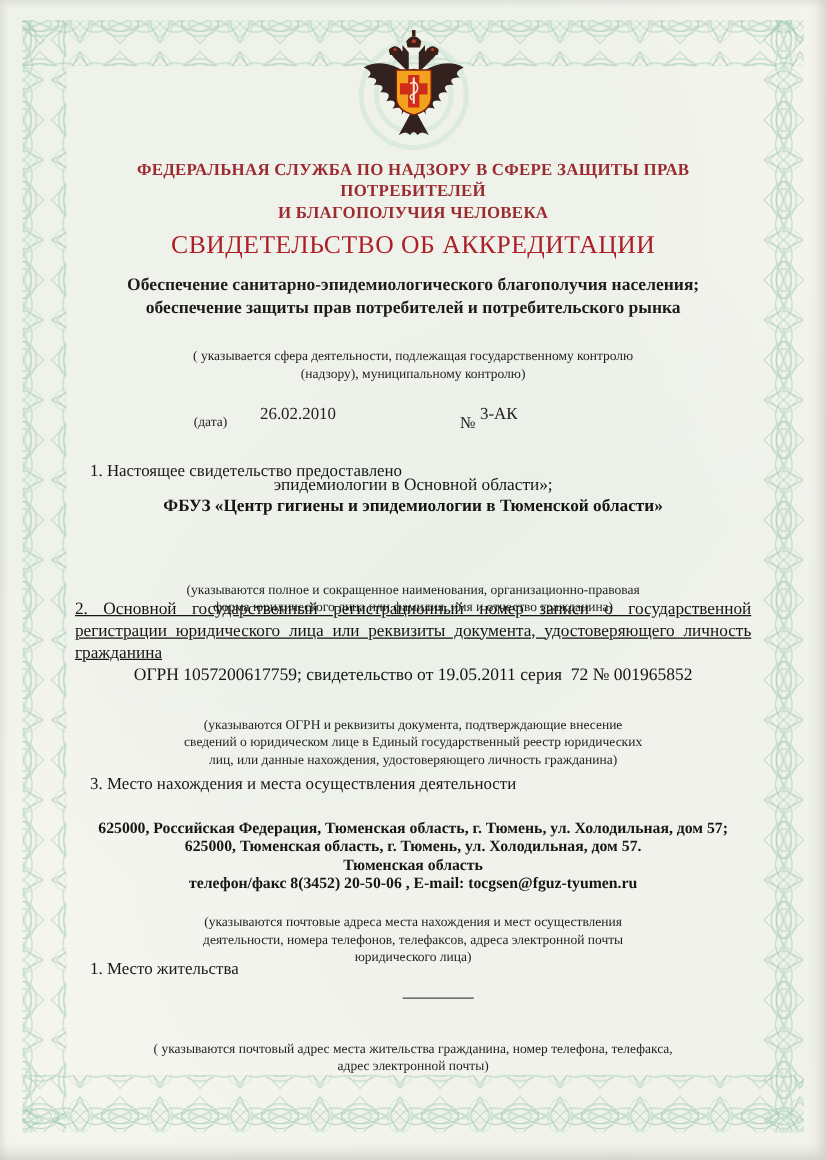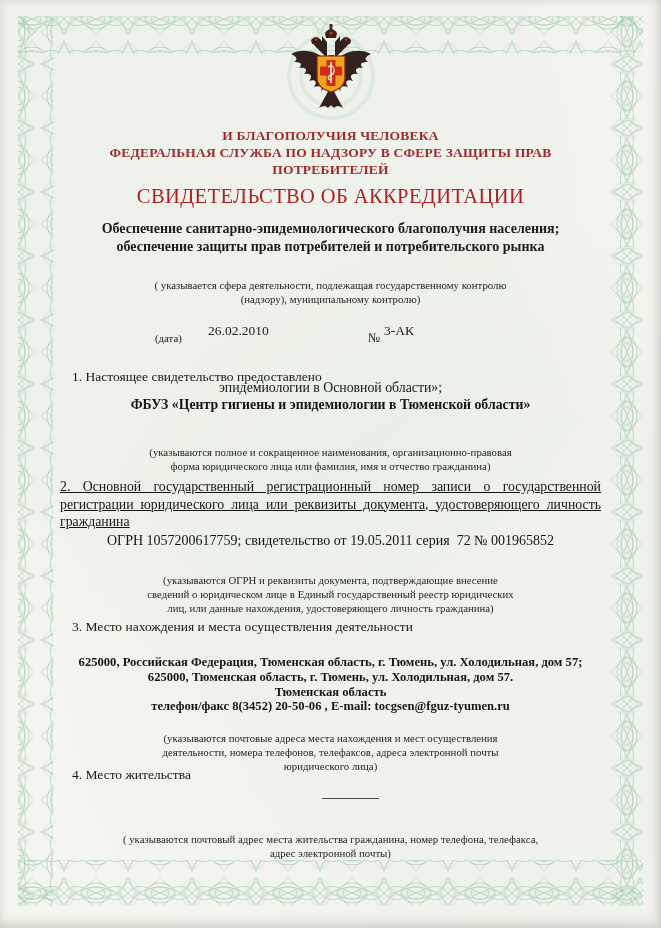--- a/index.html
+++ b/index.html
@@ -38,21 +38,21 @@
   .scope-note{top:279px;}
   .daterow{position:absolute;top:320px;left:0;width:100%;height:34px;}
   .date-label{position:absolute;left:95px;top:12px;font-size:10.8px;}
   .date-value{position:absolute;left:148px;top:3px;font-size:13.5px;}
   .num-label{position:absolute;left:308px;top:10px;font-size:13px;}
   .num-value{position:absolute;left:324px;top:3px;font-size:13.5px;}
   .heading{font-size:13.5px;color:#181818;margin-left:12px;}
   .s1-heading{top:369px;text-align:left;}
   .s1-values{top:380px;font-size:13.8px;line-height:16.5px;color:#151515;}
   .s1-values .b{font-weight:bold;}
-  .s1-note{top:446px;}
+  .s1-note{top:466px;}
   .s2-para{
     top:478px;font-size:13.8px;line-height:17.5px;color:#151515;
     text-align:justify;
     text-decoration:underline;
   }
   .s2-value{top:533px;font-size:14px;color:#141414;white-space:pre-wrap;}
   .s2-note{top:574px;}
   .s3-heading{top:619px;text-align:left;}
   .s3-values{top:655px;font-size:12.6px;line-height:14.8px;color:#161616;font-weight:bold;}
   .s3-note{top:732px;}
@@ -149,22 +149,22 @@
 
         <path d="M0,-9 V12" stroke="#f7ecd2" stroke-width="1.6" fill="none"></path>
         <path d="M-3,-4 Q2,-7 3,-2 Q4,3 -2,5 Q-4,7 -1,9" stroke="#f7ecd2" stroke-width="1.2" fill="none"></path>
       </g>
     </g>
   </svg>
 
   <div class="content">
 
     <div class="abs center agency">
+      <div>ФЕДЕРАЛЬНАЯ СЛУЖБА ПО НАДЗОРУ В СФЕРЕ ЗАЩИТЫ ПРАВ ПОТРЕБИТЕЛЕЙ</div>
       <div>И БЛАГОПОЛУЧИЯ ЧЕЛОВЕКА</div>
-      <div>ФЕДЕРАЛЬНАЯ СЛУЖБА ПО НАДЗОРУ В СФЕРЕ ЗАЩИТЫ ПРАВ ПОТРЕБИТЕЛЕЙ</div>
     </div>
 
     <div class="abs center doc-title">СВИДЕТЕЛЬСТВО ОБ АККРЕДИТАЦИИ</div>
 
     <div class="abs center scope">
       <div>Обеспечение санитарно-эпидемиологического благополучия населения;</div>
       <div>обеспечение защиты прав потребителей и потребительского рынка</div>
     </div>
 
     <div class="abs center note scope-note">
@@ -209,21 +209,21 @@
       <div>Тюменская область</div>
       <div>телефон/факс 8(3452) 20-50-06 , E-mail: tocgsen@fguz-tyumen.ru</div>
     </div>
 
     <div class="abs center note s3-note">
       <div>(указываются почтовые адреса места нахождения и мест осуществления</div>
       <div>деятельности, номера телефонов, телефаксов, адреса электронной почты</div>
       <div>юридического лица)</div>
     </div>
 
-    <div class="abs heading s4-heading">4. Место жительства</div>
+    <div class="abs heading s4-heading">1. Место жительства</div>
 
     <div class="dash-line"></div>
 
     <div class="abs center note s4-note">
       <div>( указываются почтовый адрес места жительства гражданина, номер телефона, телефакса,</div>
       <div>адрес электронной почты)</div>
     </div>
 
   </div>
 </div>

